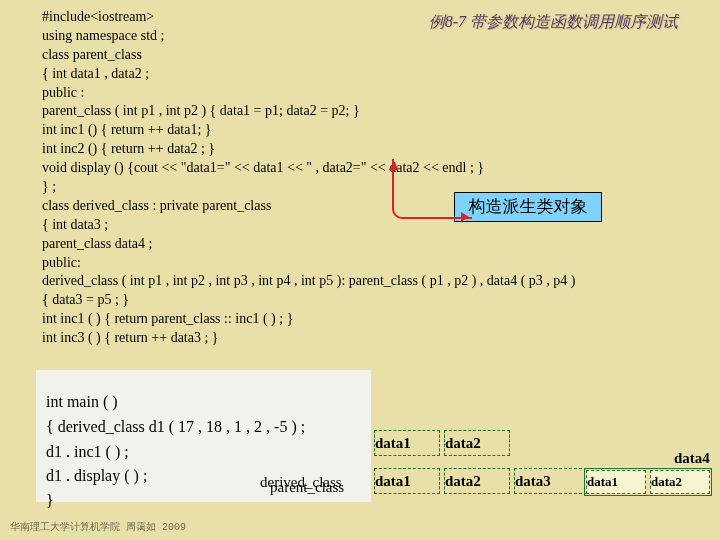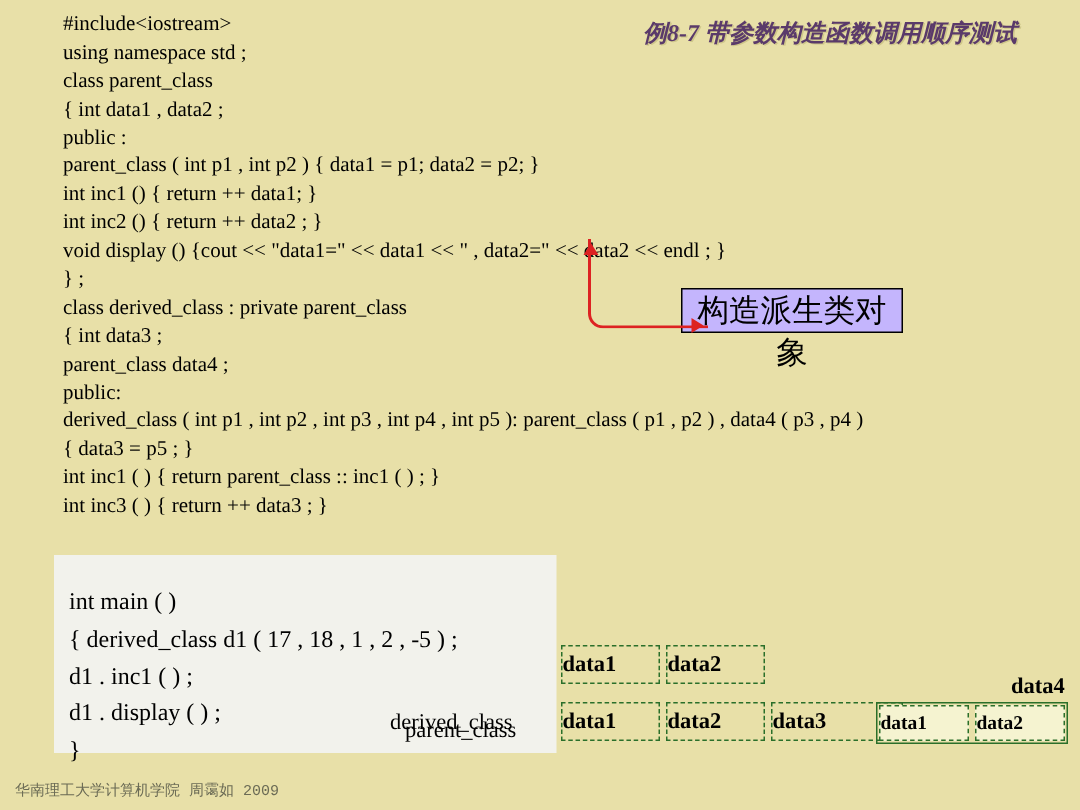--- a/index.html
+++ b/index.html
@@ -17,36 +17,36 @@
     top: 8px;
     width: 640px;
     font-size: 14px;
     line-height: 1.35;
     color: #000;
   }
   .slide-title {
     position: absolute;
     right: 42px;
     top: 12px;
-    font-weight: bold;
+    font-weight: normal;
     font-style: italic;
     font-size: 16px;
     color: #5a3a6a;
     text-shadow: 1px 1px 0 #cfc78a;
   }
   .annotation-box {
     position: absolute;
     left: 454px;
     top: 192px;
     width: 148px;
     height: 30px;
-    background: #c4b5fd;
+    background: #7dd3fc;
     border: 1.5px solid #000;
     text-align: center;
-    font-size: 21px;
+    font-size: 17px;
     font-family: "SimSun", serif;
     line-height: 28px;
   }
   .red-arrow {
     position: absolute;
     left: 392px;
     top: 159px;
     width: 80px;
     height: 60px;
     border-left: 2px solid #d22;

